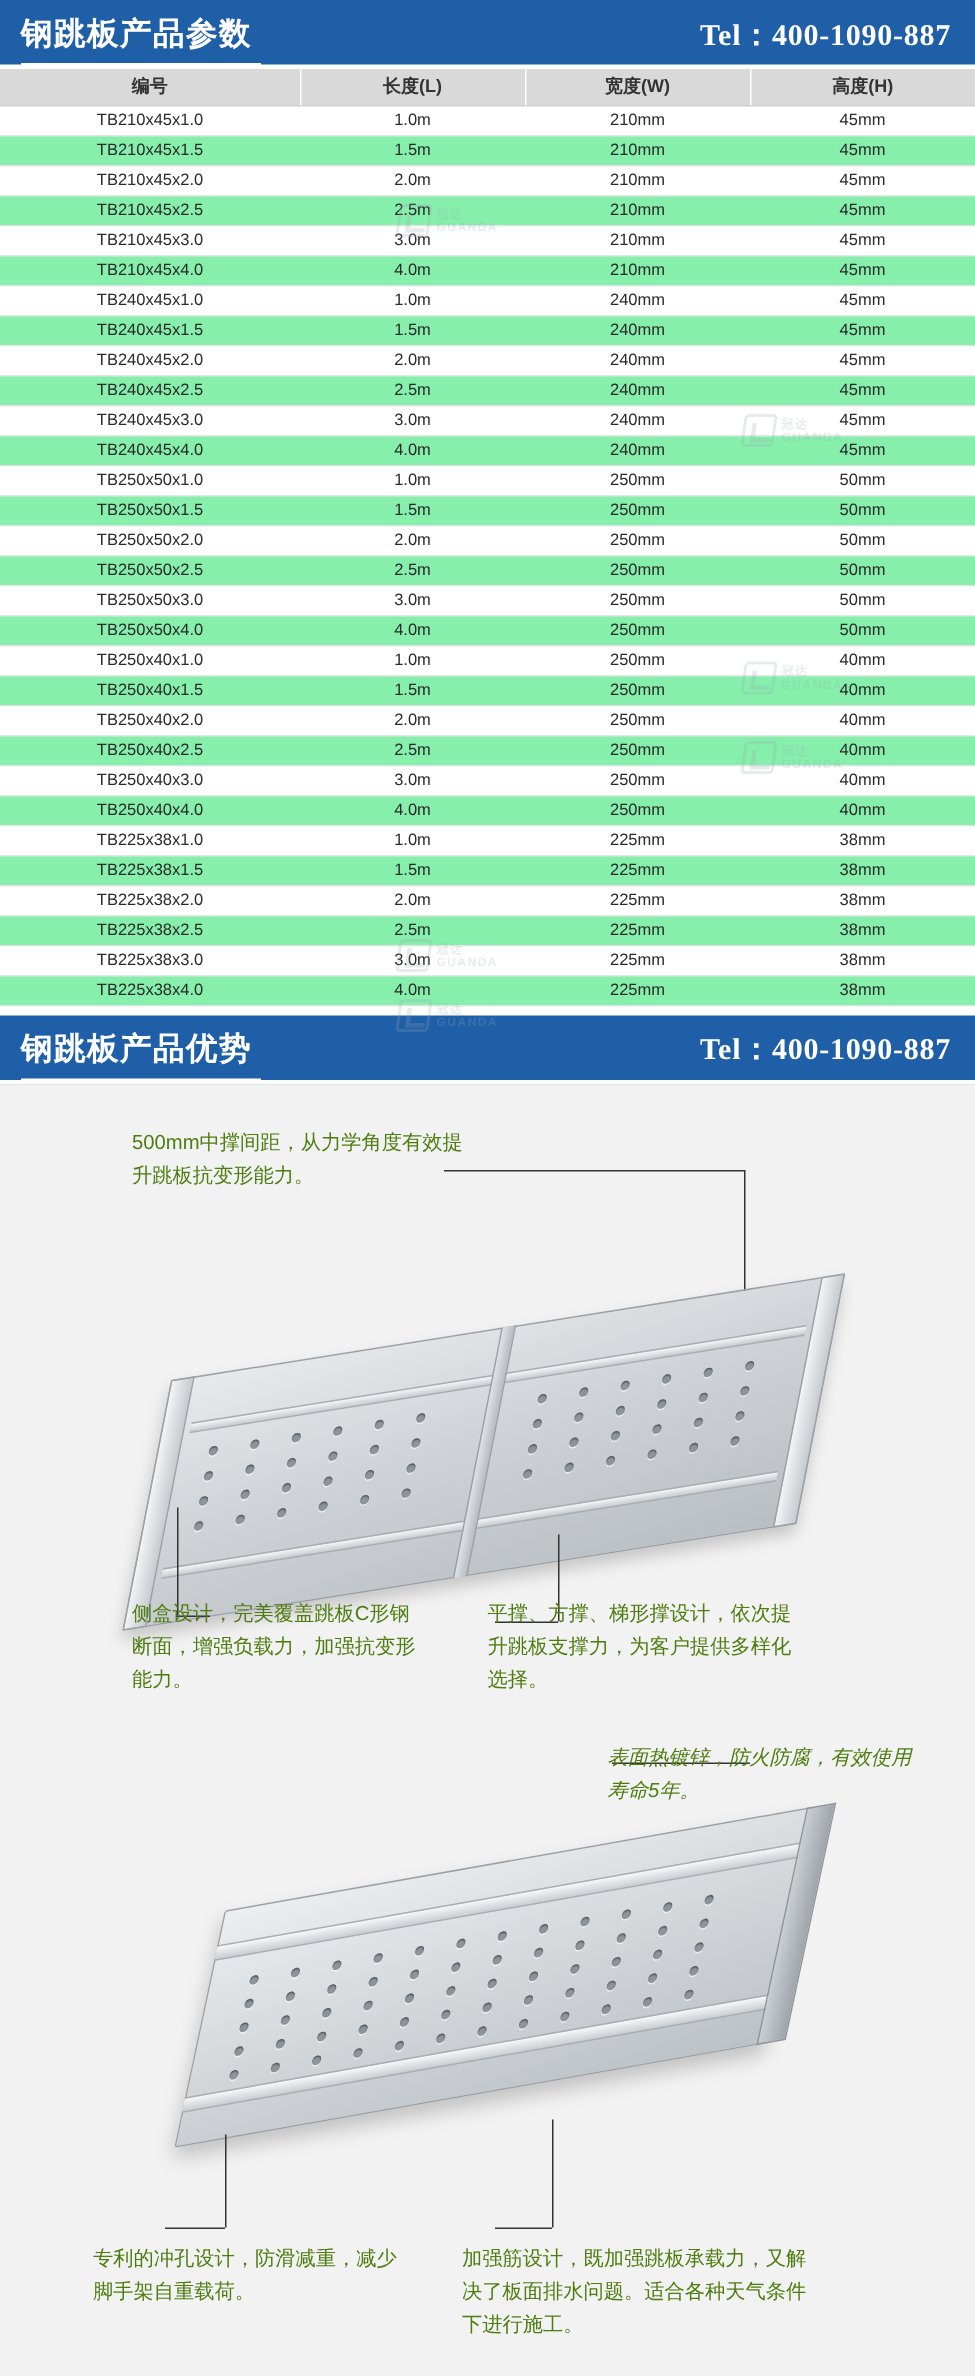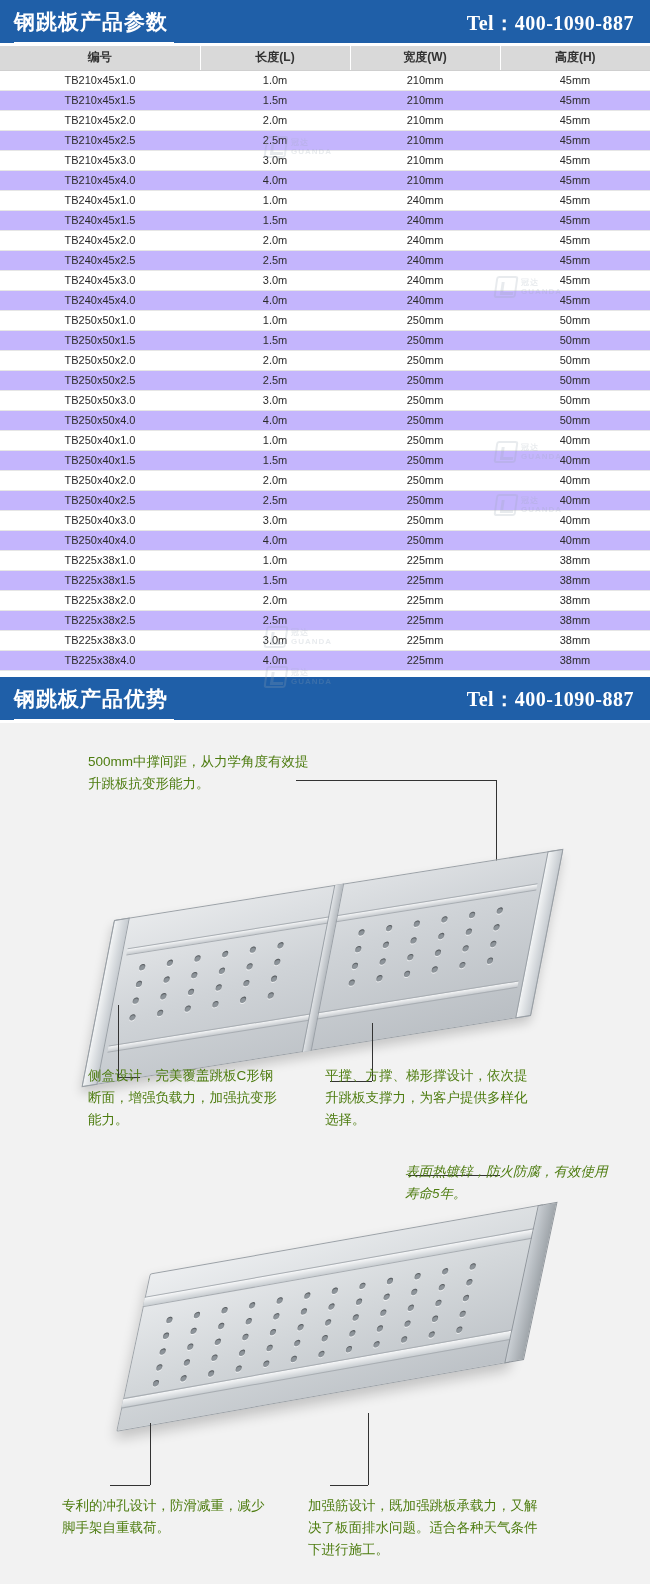--- a/index.html
+++ b/index.html
@@ -82,21 +82,21 @@
   }
   table.spec th:last-child { border-right: none; }
   table.spec td {
     font-size: 11px;
     text-align: center;
     height: 20px;
     color: #2a2a2a;
     border-bottom: 1px solid #e6e6e6;
   }
   table.spec tr.even td { background: #ffffff; }
-  table.spec tr.odd td { background: #c4b5fd; }
+  table.spec tr.odd td { background: #86efac; }
   .col-1 { width: 200px; }
   .col-2 { width: 150px; }
   .col-3 { width: 150px; }
   .col-4 { width: 150px; }
 
   
   .wm {
     position: absolute;
     z-index: 3;
     pointer-events: none;

